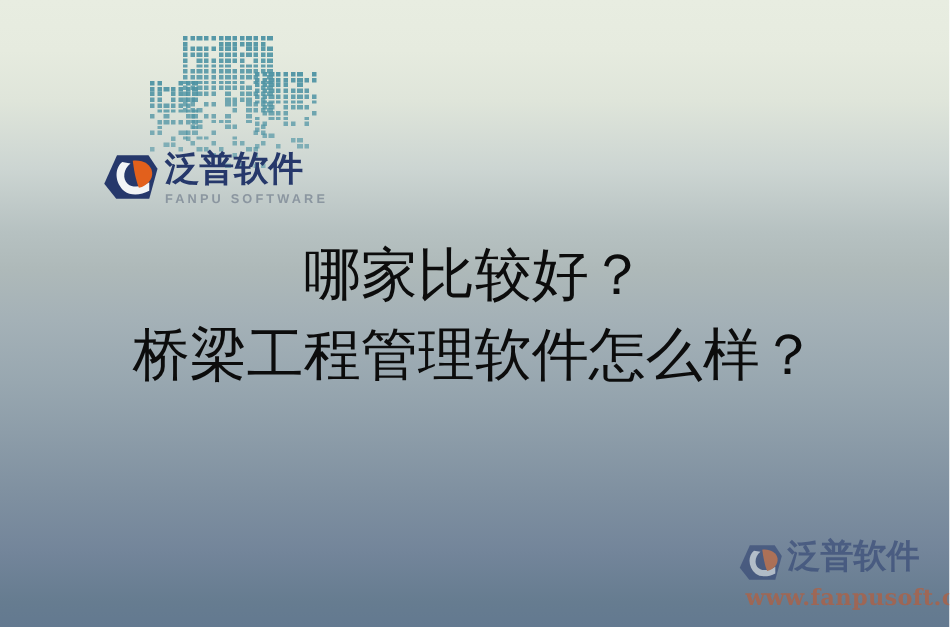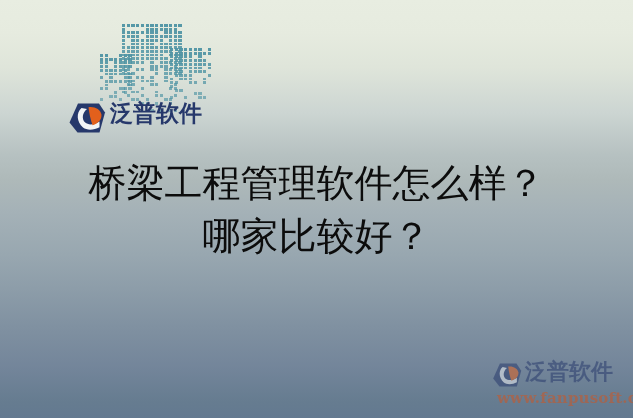--- a/index.html
+++ b/index.html
@@ -502,26 +502,27 @@
         <path d="M13.5 6 C8 10.5, 8.5 20, 15 25.5 C19 28.6, 26 28.2, 31.5 25.2
                  L31.5 19.5 C26.5 22.8, 20.5 23.4, 17.2 20.6
                  C13.4 17.2, 14.3 10.6, 19 7 Z" fill="#f2f4f6"></path>
         <path d="M20.5 5.2 C27 4.4, 32.6 7.6, 33.4 12.6
                  C34.1 17.3, 30.2 21.8, 24.6 23.2
                  C22.6 18.4, 21.3 11.6, 20.5 5.2 Z" fill="#e2601c"></path>
       </svg>
     </div>
     <div id="logo-text-wrap">
       <div id="logo-cn">泛普软件</div>
+      <div id="logo-en">FANPU SOFTWARE</div>
     </div>
   </div>
 
   <div id="headline">
+    <span class="hl-line">哪家比较好？</span>
     <span class="hl-line">桥梁工程管理软件怎么样？</span>
-    <span class="hl-line">哪家比较好？</span>
   </div>
 
   <div id="watermark">
     <div id="wm-mark">
       <svg viewBox="0 0 38 32" width="30" height="26" aria-hidden="true">
         <path d="M10 1.5 L31 1.5 L37 10.5 L31.5 30.5 L9.5 30.5 L1.5 20.5 Z" fill="#26386b"></path>
         <path d="M13.5 6 C8 10.5, 8.5 20, 15 25.5 C19 28.6, 26 28.2, 31.5 25.2
                  L31.5 19.5 C26.5 22.8, 20.5 23.4, 17.2 20.6
                  C13.4 17.2, 14.3 10.6, 19 7 Z" fill="#eef1f4"></path>
         <path d="M20.5 5.2 C27 4.4, 32.6 7.6, 33.4 12.6

